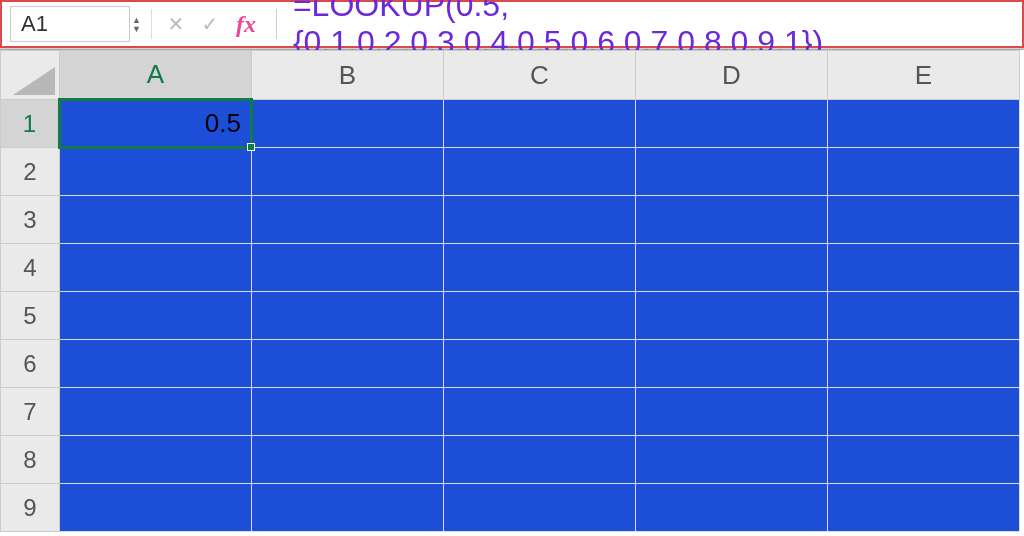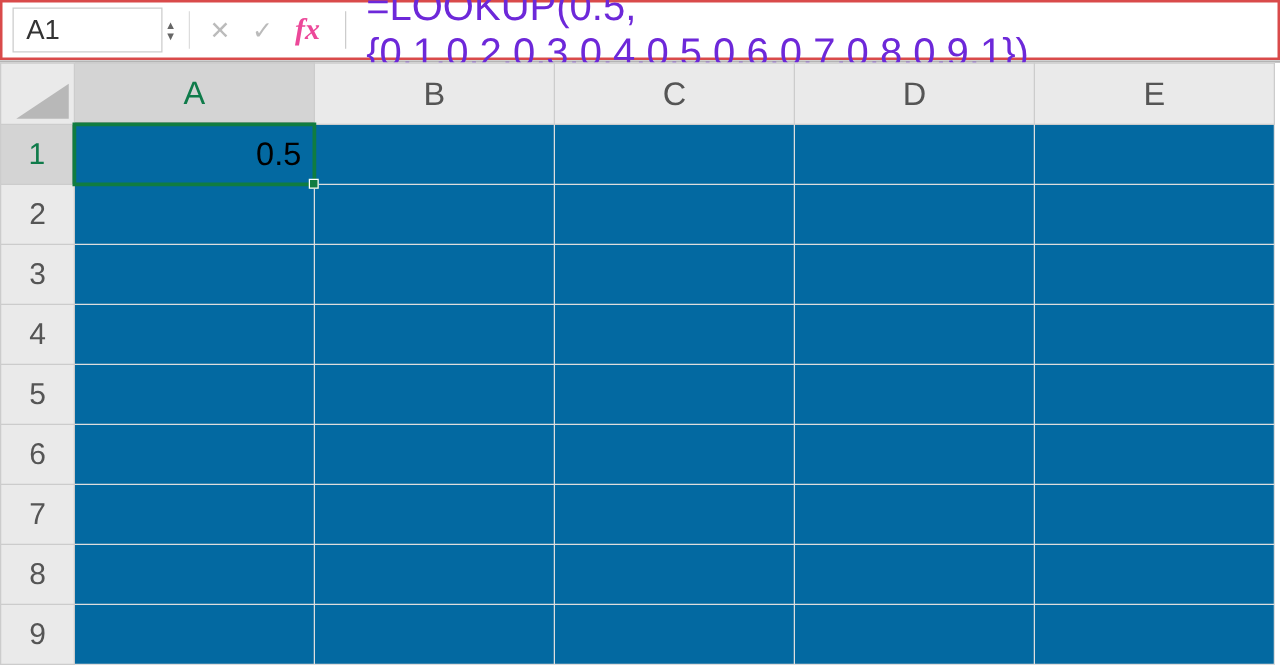--- a/index.html
+++ b/index.html
@@ -126,21 +126,21 @@
       display: flex;
       align-items: center;
       justify-content: center;
       font-size: 24px;
       color: #555;
     }
     .cell {
       height: 48px;
       border-right: 1px solid #ddd;
       border-bottom: 1px solid #ddd;
-      background: #0369a1;
+      background: #1d4ed8;
       display: flex;
       align-items: center;
       justify-content: flex-end;
       font-size: 26px;
       padding: 0 10px;
     }
     .col-highlight { background: #d4d4d4; color: #0f7b4a; border-bottom: 2px solid #888;}
     .row-highlight { background: #d4d4d4; color: #0f7b4a; border-right: 2px solid #888;}
     .active-cell {
       position: relative;

